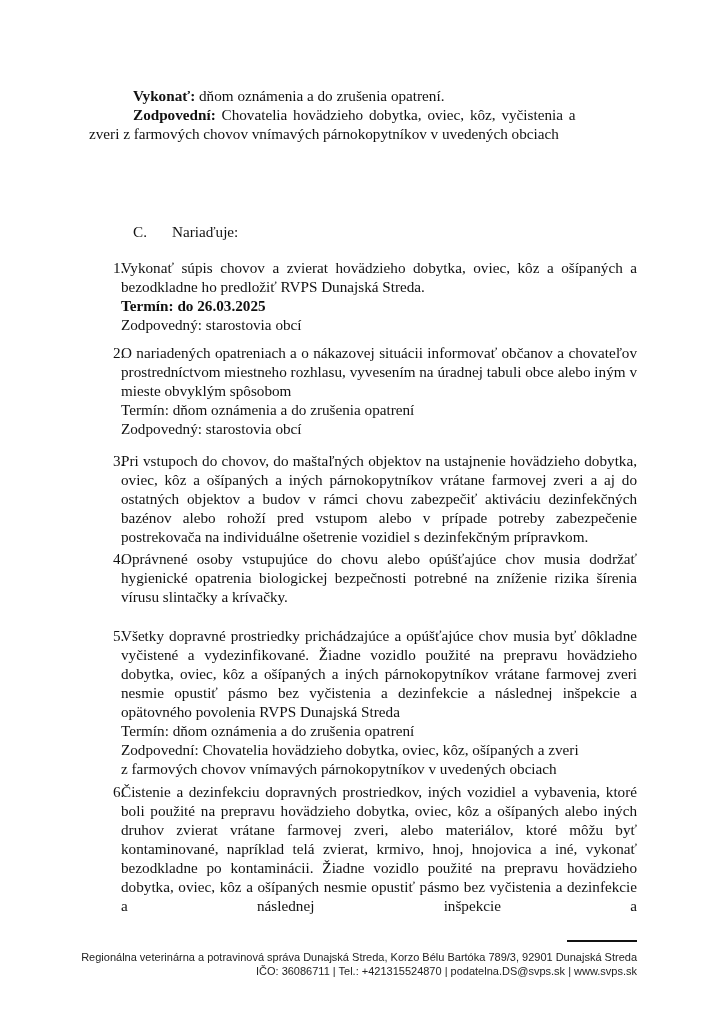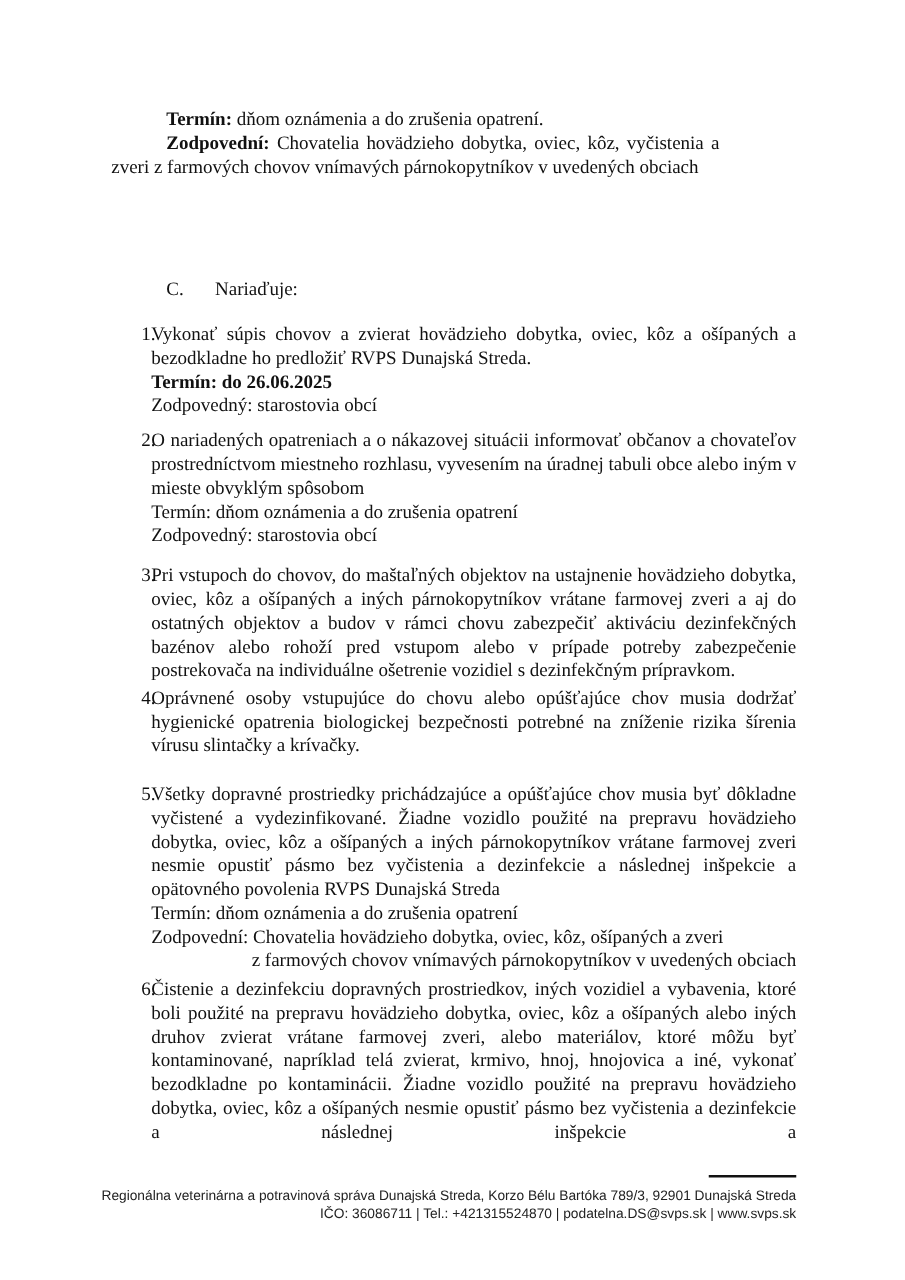--- a/index.html
+++ b/index.html
@@ -17,35 +17,35 @@
   .footer-rule { position: absolute; left: 567px; top: 940px; width: 70px; height: 2px; background: #111; }
   .footer { position: absolute; right: 87px; top: 950px; text-align: right;
             font-family: "Liberation Sans", "DejaVu Sans", sans-serif; font-size: 11px; line-height: 14px; color: #222; }
 </style>
 </head>
 <body>
 
 <div class="page">
 
   <div class="abs txt" style="left:133px; top:86px;">
-    <span class="bold">Termín:</span><span> dňom oznámenia a do zrušenia opatrení.</span>
+    <span class="bold">Vykonať:</span><span> dňom oznámenia a do zrušenia opatrení.</span>
   </div>
   <div class="abs txt" style="left:133px; top:105px; width:504px; white-space:nowrap;">
     <span class="bold">Zodpovední:</span><span style="word-spacing:2px;"> Chovatelia hovädzieho dobytka, oviec, kôz, vyčistenia a</span>
   </div>
   <div class="abs txt" style="left:89px; top:124px; white-space:nowrap;text-align:center;">zveri z farmových chovov vnímavých párnokopytníkov v uvedených obciach</div>
 
   <div class="abs txt" style="left:133px; top:222px;">C.</div>
   <div class="abs txt" style="left:172px; top:222px;text-align:center;">Nariaďuje:</div>
 
   <div class="item txt" style="top:258px;">
     <span class="num">1.</span>
     <div class="body">
       <p class="just">Vykonať súpis chovov a zvierat hovädzieho dobytka, oviec, kôz a ošípaných a bezodkladne ho predložiť RVPS Dunajská Streda.</p>
-      <p class="bold">Termín: do 26.06.2025</p>
+      <p class="bold">Termín: do 26.03.2025</p>
       <p>Zodpovedný: starostovia obcí</p>
     </div>
   </div>
 
   <div class="item txt" style="top:343px;">
     <span class="num">2.</span>
     <div class="body">
       <p class="just">O nariadených opatreniach a o nákazovej situácii informovať občanov a chovateľov prostredníctvom miestneho rozhlasu, vyvesením na úradnej tabuli obce alebo iným v mieste obvyklým spôsobom</p>
       <p>Termín: dňom oznámenia a do zrušenia opatrení</p>
       <p>Zodpovedný: starostovia obcí</p>
@@ -65,21 +65,21 @@
       <p class="just">Oprávnené osoby  vstupujúce do chovu alebo opúšťajúce chov musia dodržať hygienické opatrenia biologickej bezpečnosti potrebné na zníženie rizika šírenia vírusu slintačky a krívačky.</p>
     </div>
   </div>
 
   <div class="item txt" style="top:626px;">
     <span class="num">5.</span>
     <div class="body">
       <p class="just">Všetky dopravné prostriedky prichádzajúce a opúšťajúce chov musia byť dôkladne vyčistené a  vydezinfikované. Žiadne vozidlo použité na prepravu hovädzieho dobytka, oviec, kôz a ošípaných a iných párnokopytníkov vrátane farmovej zveri nesmie opustiť pásmo bez vyčistenia a dezinfekcie a následnej inšpekcie a opätovného povolenia RVPS Dunajská Streda</p>
       <p>Termín: dňom oznámenia a do zrušenia opatrení</p>
       <p style="white-space:nowrap;">Zodpovední: Chovatelia hovädzieho dobytka, oviec, kôz, ošípaných a zveri</p>
-      <p style="white-space:nowrap;text-align:right;">z farmových chovov vnímavých párnokopytníkov v uvedených obciach</p>
+      <p style="white-space:nowrap;">z farmových chovov vnímavých párnokopytníkov v uvedených obciach</p>
     </div>
   </div>
 
   <div class="item txt" style="top:782px;">
     <span class="num">6.</span>
     <div class="body">
       <p class="just" style="text-align-last: justify;">Čistenie a dezinfekciu dopravných prostriedkov, iných vozidiel a vybavenia, ktoré boli použité na prepravu hovädzieho dobytka, oviec, kôz a ošípaných alebo iných druhov zvierat vrátane farmovej zveri, alebo materiálov, ktoré môžu byť kontaminované, napríklad telá zvierat, krmivo, hnoj, hnojovica a iné, vykonať bezodkladne po kontaminácii. Žiadne vozidlo použité na prepravu hovädzieho dobytka, oviec, kôz a ošípaných nesmie opustiť pásmo bez vyčistenia a dezinfekcie a následnej inšpekcie a</p>
     </div>
   </div>
 

